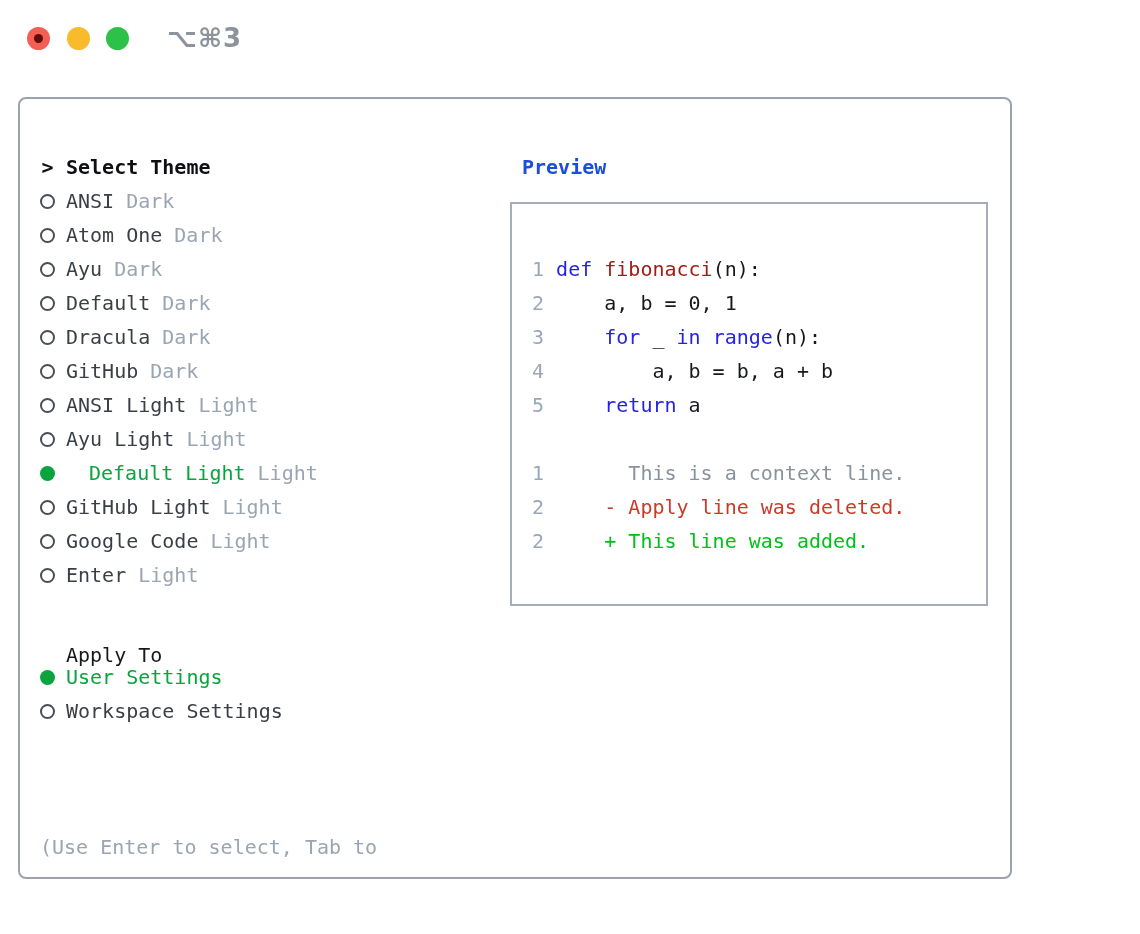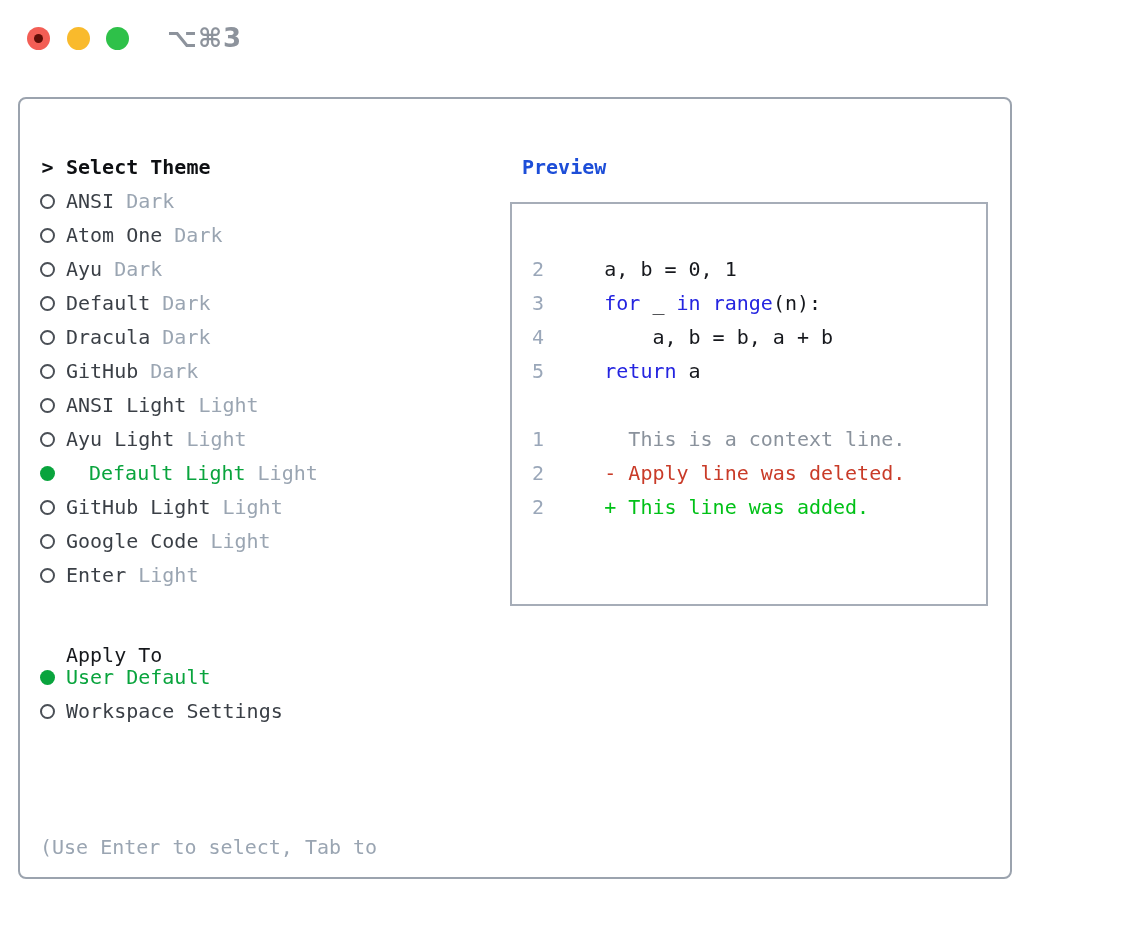--- a/index.html
+++ b/index.html
@@ -180,35 +180,36 @@
         </div>
 
       <div class="spacer-row"></div>
 
       <div class="row">
         <span class="icon-slot"></span>
         <span class="plain-title">Apply To</span>
       </div>
 
       <div id="apply-list">
-          <div class="row"><span class="icon-slot"><span class="bullet selected"></span></span><span class="apply-label selected">User Default</span></div>
+          <div class="row"><span class="icon-slot"><span class="bullet selected"></span></span><span class="apply-label selected">User Settings</span></div>
           <div class="row"><span class="icon-slot"><span class="bullet"></span></span><span class="apply-label">Workspace Settings</span></div>
         </div>
 
       <div class="spacer-row"></div>
 
       <div class="help">
         <div>(Use Enter to select, Tab to</div>
         <div>change focus)</div>
       </div>
     </div>
 
     <div class="preview-title">Preview</div>
 
     <div class="preview-box" id="preview-box">
+        <div class="pline"><span class="lnum">1</span><span class="tok-pl"> </span><span class="tok-kw">def</span><span class="tok-pl"> </span><span class="tok-fn">fibonacci</span><span class="tok-pl">(n):</span></div>
         <div class="pline"><span class="lnum">2</span><span class="tok-pl">     a, b = 0, 1</span></div>
         <div class="pline"><span class="lnum">3</span><span class="tok-pl">     </span><span class="tok-kw">for</span><span class="tok-pl"> _ </span><span class="tok-kw">in</span><span class="tok-pl"> </span><span class="tok-kw">range</span><span class="tok-pl">(n):</span></div>
         <div class="pline"><span class="lnum">4</span><span class="tok-pl">         a, b = b, a + b</span></div>
         <div class="pline"><span class="lnum">5</span><span class="tok-pl">     </span><span class="tok-kw">return</span><span class="tok-pl"> a</span></div>
         <div class="pline"><span class="lnum"></span></div>
         <div class="pline"><span class="lnum">1</span><span class="tok-ctx">       This is a context line.</span></div>
         <div class="pline"><span class="lnum">2</span><span class="tok-del">     - Apply line was deleted.</span></div>
         <div class="pline"><span class="lnum">2</span><span class="tok-add">     + This line was added.</span></div>
       </div>
 

